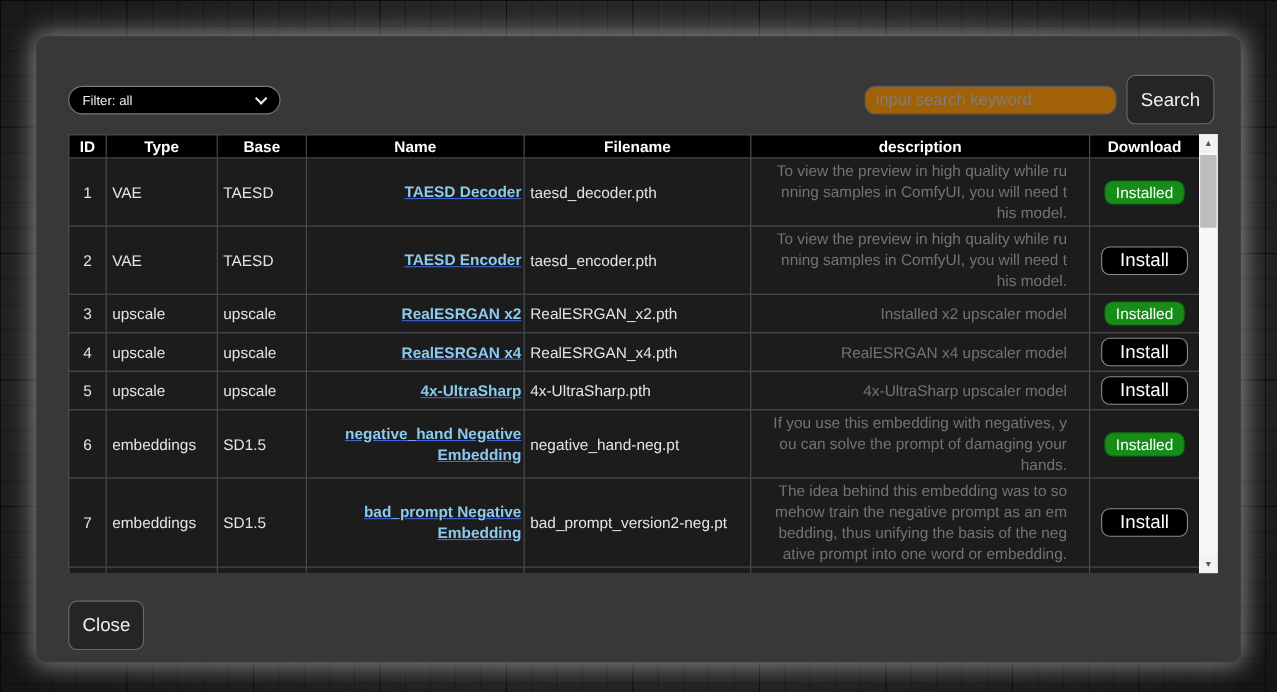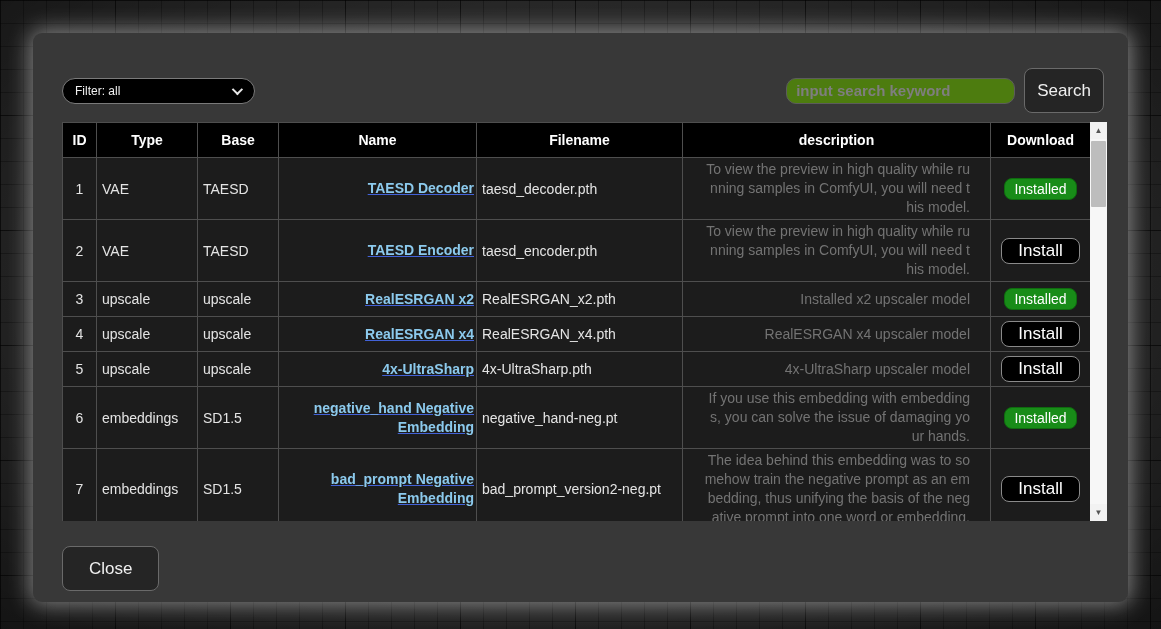--- a/index.html
+++ b/index.html
@@ -45,29 +45,28 @@
   .chev {
     width: 8px; height: 8px;
     border-right: 2px solid #e8e8e8;
     border-bottom: 2px solid #e8e8e8;
     transform: rotate(45deg) translateY(-2px);
     margin-right: 2px;
   }
   .search-area { display: flex; align-items: center; gap: 9px; }
   .search-input {
     width: 229px; height: 26px;
-    background: #4d7c0f;
+    background: #a16207;
     border: 1px solid #5c5c5c;
     border-radius: 10px;
     color: #e8e8e8;
     font-size: 15px;
     padding: 0 9px;
     outline: none;
     font-family: "Liberation Sans", "DejaVu Sans", sans-serif;
-    font-weight: bold;
   }
   .search-input::placeholder { color: #7e7e7e; }
   .btn {
     background: #252525;
     border: 1px solid #6a6a6a;
     border-radius: 8px;
     color: #f0f0f0;
     font-size: 17px;
     padding: 2px 12px;
     height: 45px;
@@ -79,21 +78,21 @@
   .table-area { display: flex; align-items: flex-start; margin: 9px 0 0 29px; }
   .table-viewport { height: 399px; overflow: hidden; width: 1028px; }
   table { border-collapse: collapse; table-layout: fixed; width: 1028px; color: #e4e4e4; }
   col.c-id { width: 34px; } col.c-type { width: 101px; } col.c-base { width: 81px; }
   col.c-name { width: 198px; } col.c-file { width: 206px; }
   col.c-desc { width: 308px; } col.c-dl { width: 100px; }
   th, td { border: 1px solid #4e4e4e; }
   thead th {
     background: #000; color: #fff;
     font-size: 14px; font-weight: bold;
-    height: 35px; text-align: center;
+    height: 21px; text-align: center;
   }
   tbody td { background: #1c1c1c; font-size: 14px; vertical-align: middle; }
   td.cid { text-align: center; }
   td.ctype, td.cbase, td.cfile { text-align: left; padding: 2px 5px; margin-top: 22px; }
   td.cname { text-align: right; padding: 2px 2px 2px 7px; font-weight: bold; line-height: 19px; }
   td.cname a { color: var(--link-underline, #4262d8); text-decoration: underline; cursor: pointer; }
   td.cname a span { color: var(--link-blue, #8ccaed); }
   td.cdesc {
     text-align: right; padding: 2px 20px;
     line-height: 19px; word-break: break-all; color: #737373;
@@ -133,21 +132,21 @@
     user-select: none; cursor: pointer;
   }
   .sb-track { flex: 1; position: relative; background: #f7f7f7; }
   .sb-thumb {
     position: absolute; left: 1px; top: 2px;
     width: 15px; height: 66px;
     background: #bdbdbd; border-radius: 1px;
     cursor: pointer;
   }
 
-  .close-btn { position: absolute; left: 29px; bottom: 11px; padding: 2px 26px; }
+  .close-btn { position: absolute; left: 29px; bottom: 11px; padding: 2px 12px; }
 </style>
 </head>
 <body>
 
 <div class="modal">
 
   <div class="toolbar">
     <div class="filter-select">
       <span>Filter: all</span>
       <span class="chev"></span>
@@ -226,21 +225,21 @@
               <td class="cfile">4x-UltraSharp.pth</td>
               <td class="cdesc">4x-UltraSharp upscaler model</td>
               <td class="cdl"><button class="btn-install">Install</button></td>
             </tr>
             <tr>
               <td class="cid">6</td>
               <td class="ctype">embeddings</td>
               <td class="cbase">SD1.5</td>
               <td class="cname"><a><span>negative_hand Negative Embedding</span></a></td>
               <td class="cfile">negative_hand-neg.pt</td>
-              <td class="cdesc">If you use this embedding with embeddings, you can solve the issue of damaging your hands.</td>
+              <td class="cdesc">If you use this embedding with negatives, you can solve the prompt of damaging your hands.</td>
               <td class="cdl"><button class="btn-installed">Installed</button></td>
             </tr>
             <tr>
               <td class="cid">7</td>
               <td class="ctype">embeddings</td>
               <td class="cbase">SD1.5</td>
               <td class="cname"><a><span>bad_prompt Negative Embedding</span></a></td>
               <td class="cfile">bad_prompt_version2-neg.pt</td>
               <td class="cdesc">The idea behind this embedding was to somehow train the negative prompt as an embedding, thus unifying the basis of the negative prompt into one word or embedding.</td>
               <td class="cdl"><button class="btn-install">Install</button></td>

